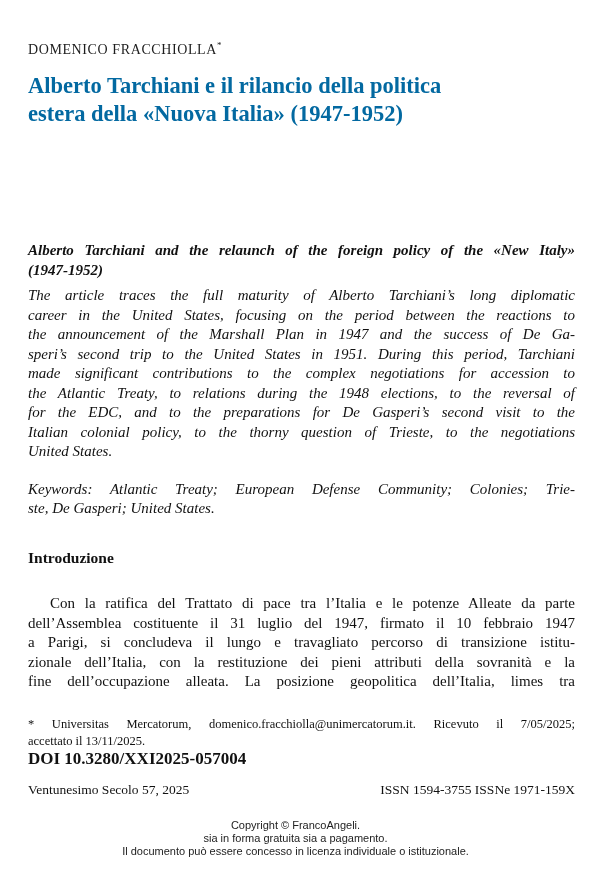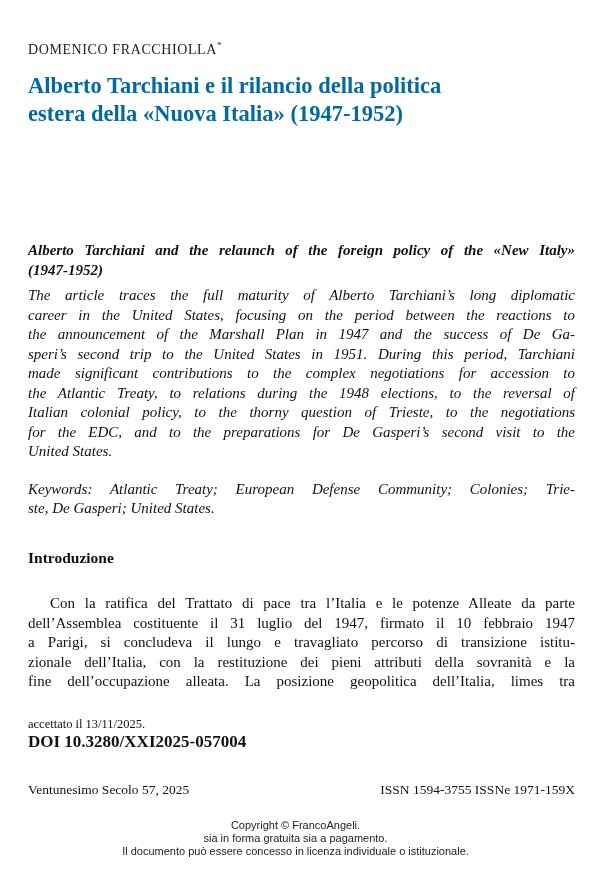--- a/index.html
+++ b/index.html
@@ -124,42 +124,43 @@
         <div class="tline jline">Alberto Tarchiani and the relaunch of the foreign policy of the «New Italy»</div>
         <div class="tline">(1947-1952)</div>
       </div>
     <div class="abstract-body">
         <div class="tline jline">The article traces the full maturity of Alberto Tarchiani’s long diplomatic</div>
         <div class="tline jline">career in the United States, focusing on the period between the reactions to</div>
         <div class="tline jline">the announcement of the Marshall Plan in 1947 and the success of De Ga-</div>
         <div class="tline jline">speri’s second trip to the United States in 1951. During this period, Tarchiani</div>
         <div class="tline jline">made significant contributions to the complex negotiations for accession to</div>
         <div class="tline jline">the Atlantic Treaty, to relations during the 1948 elections, to the reversal of</div>
+        <div class="tline jline">for the EDC, and to the preparations for De Gasperi’s second visit to the</div>
         <div class="tline jline">Italian colonial policy, to the thorny question of Trieste, to the negotiations</div>
-        <div class="tline jline">for the EDC, and to the preparations for De Gasperi’s second visit to the</div>
         <div class="tline">United States.</div>
       </div>
     <div class="keywords">
         <div class="tline jline">Keywords: Atlantic Treaty; European Defense Community; Colonies; Trie-</div>
         <div class="tline">ste, De Gasperi; United States.</div>
       </div>
   </div>
 
   <div class="block section-heading">Introduzione</div>
 
   <div class="block intro-para">
       <div class="tline jline">Con la ratifica del Trattato di pace tra l’Italia e le potenze Alleate da parte</div>
       <div class="tline jline">dell’Assemblea costituente il 31 luglio del 1947, firmato il 10 febbraio 1947</div>
       <div class="tline jline">a Parigi, si concludeva il lungo e travagliato percorso di transizione istitu-</div>
       <div class="tline jline">zionale dell’Italia, con la restituzione dei pieni attributi della sovranità e la</div>
       <div class="tline jline">fine dell’occupazione alleata. La posizione geopolitica dell’Italia, limes tra</div>
     </div>
 
   <div class="block footnote">
     <div>
+        <div class="tline jline">* Universitas Mercatorum, domenico.fracchiolla@unimercatorum.it. Ricevuto il 7/05/2025;</div>
         <div class="tline">accettato il 13/11/2025.</div>
       </div>
     <div class="doi-line">DOI 10.3280/XXI2025-057004</div>
   </div>
 
   <div class="block journal-footer">
     <span>Ventunesimo Secolo 57, 2025</span>
     <span>ISSN 1594-3755 ISSNe 1971-159X</span>
   </div>
 

